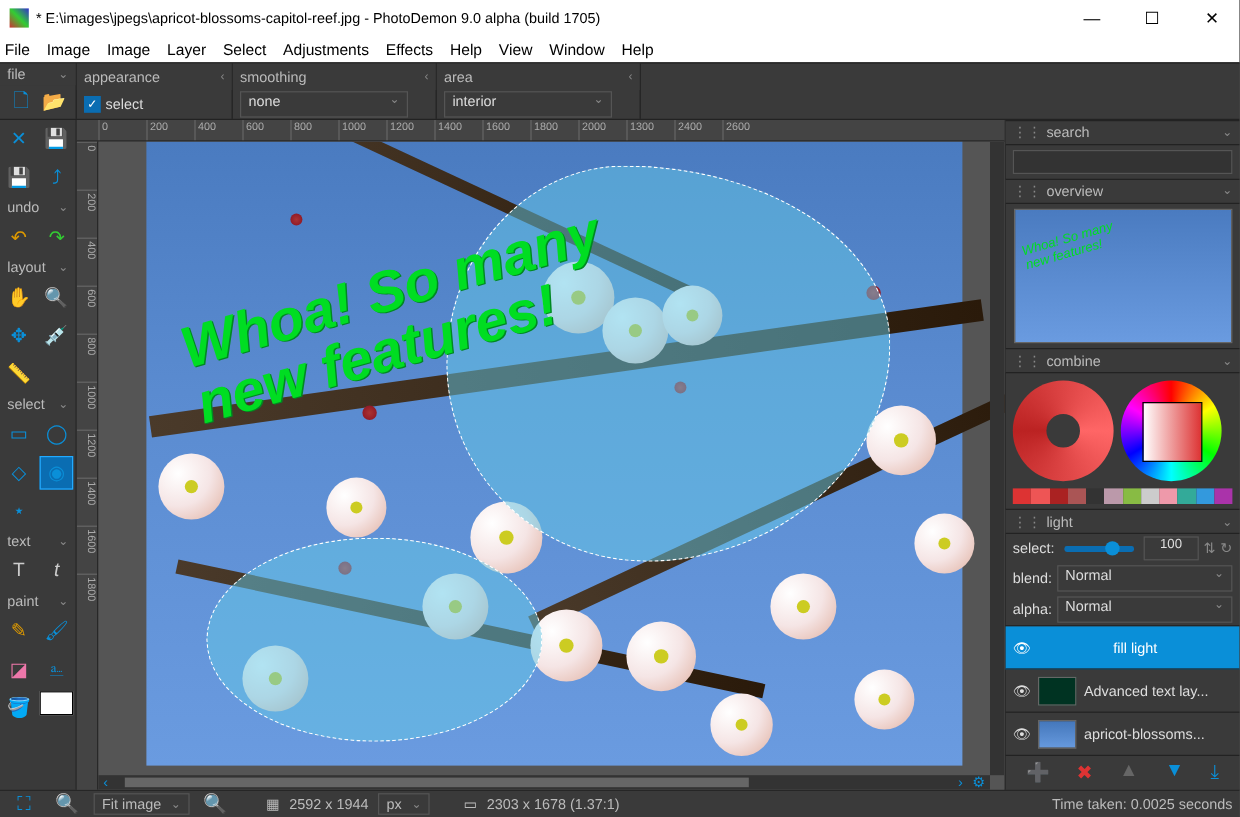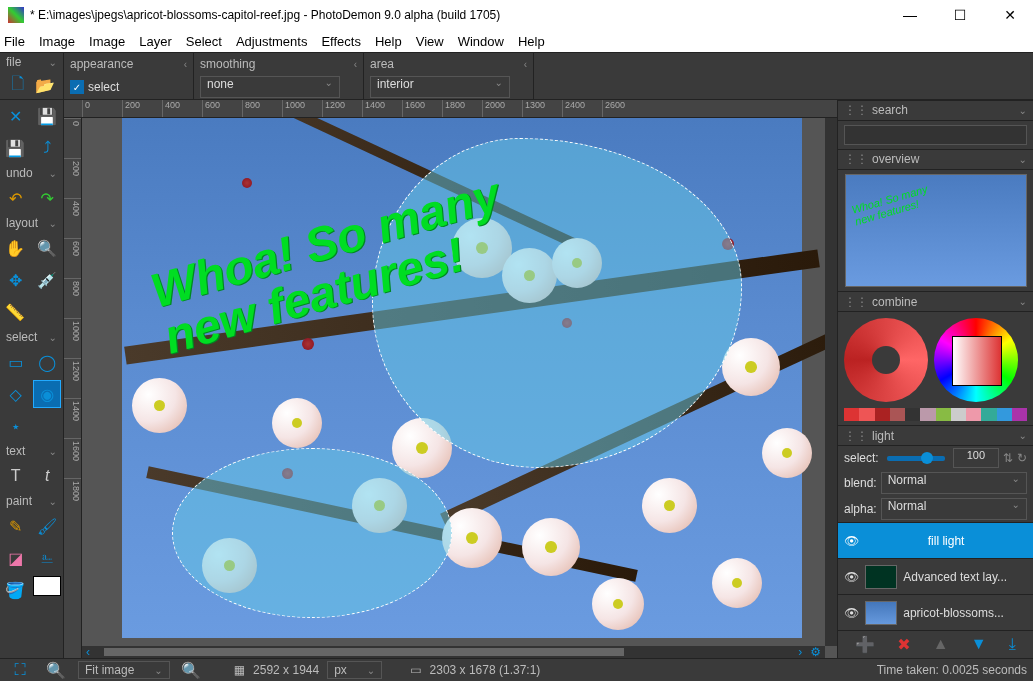--- a/index.html
+++ b/index.html
@@ -62,21 +62,21 @@
 .lay-input { width: 46px; height: 20px; border: 1px solid #555; background: #3a3a3a; color: #ddd; text-align: center; font-size: 11px; }
 .slider { flex: 1; height: 5px; background: #0a6db2; border-radius: 2px; position: relative; margin: 0 4px; }
 .slider .sl-thumb { position: absolute; right: 12px; top: -4px; width: 12px; height: 12px; background: #0a8fd8; border-radius: 50%; }
 .layers-list { border-top: 1px solid #222; }
 .layer-item { height: 36px; display: flex; align-items: center; gap: 6px; padding: 0 6px; border-bottom: 1px solid #222; }
 .layer-item.sel { background: #0a8fd8; color: #fff; }
 .layer-thumb { width: 32px; height: 24px; background: #234; border: 1px solid #666; }
 .layer-btns { display: flex; justify-content: space-around; padding: 4px 6px; }
 .layer-btns span { color: #0a8fd8; font-size: 16px; }
 .statusbar { height: 23px; background: #3a3a3a; border-top: 1px solid #222; display: flex; align-items: center; padding: 0 6px; gap: 8px; font-size: 12px; color: #bbb; }
-.stat-drop { border: 1px solid #555; padding: 1px 6px; display: flex; align-items: center; gap: 20px; }
+.stat-drop { border: 1px solid #555; padding: 1px 6px; display: flex; align-items: center; gap: 8px; }
 .color-sw { width: 28px; height: 20px; background: #fff; border: 1px solid #000; }
 </style>
 </head>
 <body>
 
 <div class="titlebar">
   <div class="app-icon"></div>
   <div class="title-text">* E:\images\jpegs\apricot-blossoms-capitol-reef.jpg  -  PhotoDemon 9.0 alpha (build 1705)</div>
   <div class="win-btns">
     <div class="win-btn">—</div>

